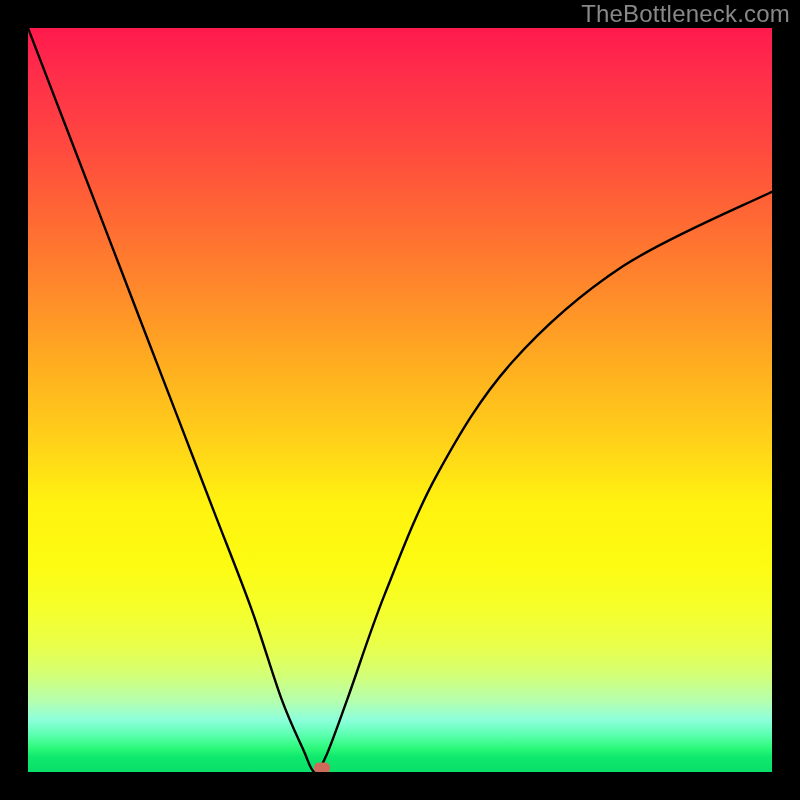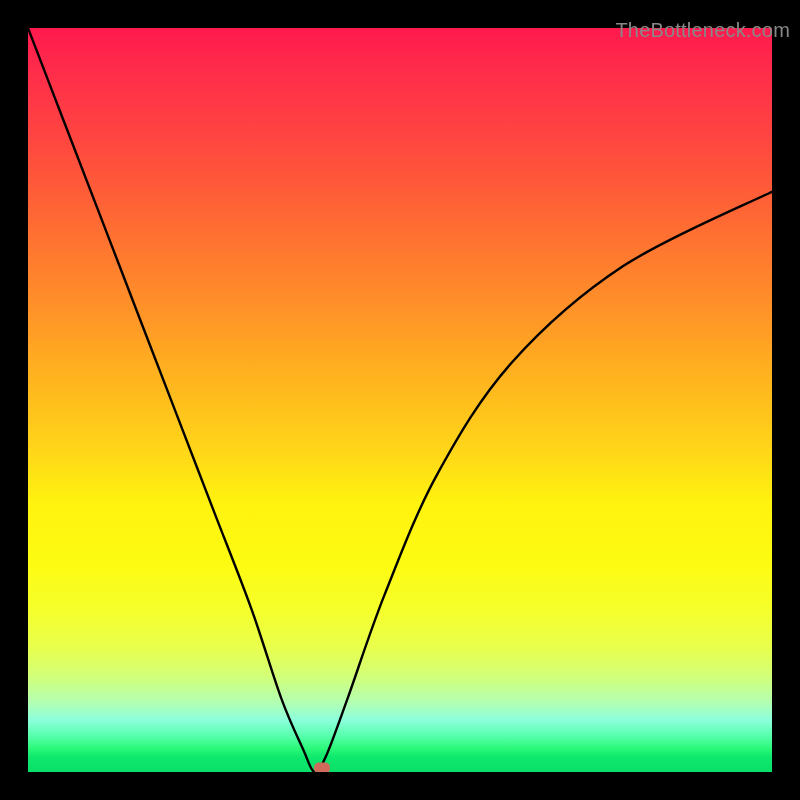--- a/index.html
+++ b/index.html
@@ -57,24 +57,24 @@
   .marker {
     position: absolute;
     width: 16px;
     height: 11px;
     border-radius: 5px;
     background: #cf6b5a;
     transform: translate(-50%, -50%);
   }
   .watermark {
     position: absolute;
-    top: 19px;
+    top: 0;
     right: 10px;
     color: #888;
-    font-size: 20px;
+    font-size: 24px;
     letter-spacing: 0.2px;
     user-select: none;
   }
 </style>
 </head>
 <body>
 
 <div class="frame">
   <div class="plot">
     <div class="gradient"></div>

